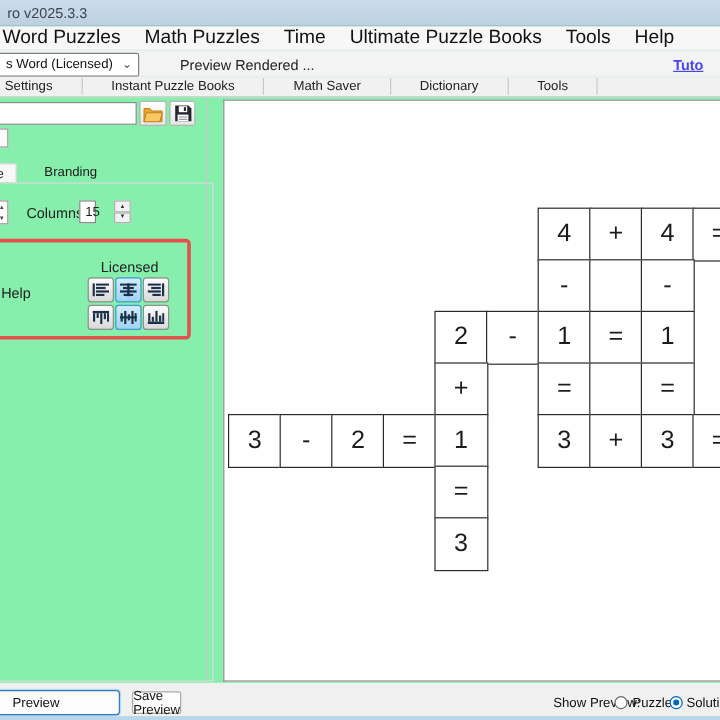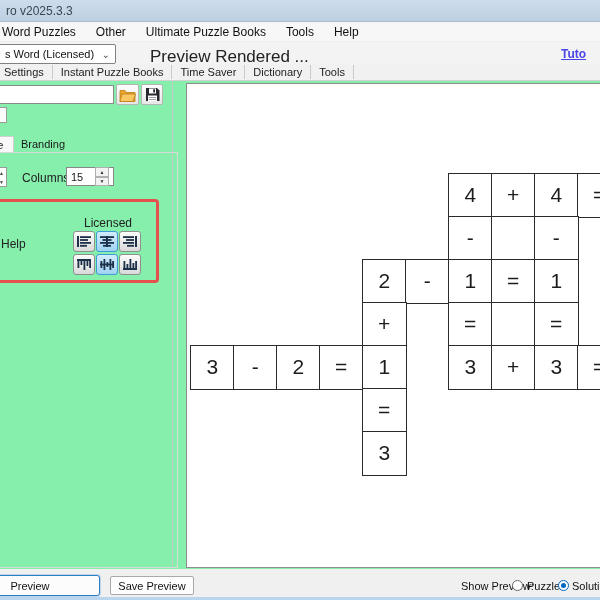--- a/index.html
+++ b/index.html
@@ -8,56 +8,56 @@
     background:#86efac; font-family:"Liberation Sans",sans-serif; color:#1a1a1a; }
 
   
   .titlebar{ position:absolute; left:0; top:0; width:600px; height:22px;
     background:linear-gradient(#ccdcec,#bdd0e2); border-bottom:1px solid #a9bccd;
     display:flex; align-items:center; padding-left:6px; font-size:12px; color:#3c4752; }
 
   
   .menubar{ position:absolute; left:0; top:22px; width:600px; height:20px;
     background:#f7f7f7; border-bottom:1px solid #ececec; display:flex; align-items:center;
-    font-size:12px; color:#121212; }
+    font-size:16px; color:#121212; }
   .menu-item{ padding:2px 10px; white-space:nowrap; }
   .menu-item:first-child{ padding-left:2px; }
 
   
   .toolrow{ position:absolute; left:0; top:42px; width:600px; height:22px; background:#f3f3f3; }
   .combo{ position:absolute; left:-18px; top:2px; width:134px; height:20px; background:#fff;
     border:1px solid #818181; border-radius:2px; font-size:11px; display:flex;
     align-items:center; padding-left:22px; color:#111; }
   .combo .chev{ margin-left:auto; padding-right:5px; color:#555; font-size:10px; }
-  .status-lbl{ position:absolute; left:150px; top:5px; font-size:17px; color:#222; white-space:nowrap; }
+  .status-lbl{ position:absolute; left:150px; top:5px; font-size:12px; color:#222; white-space:nowrap; }
   .tut-link{ position:absolute; left:561px; top:5px; font-size:12px; color:#4a45e8;
     text-decoration:underline; white-space:nowrap;font-weight:bold; }
 
   
   .tabstrip{ position:absolute; left:0; top:64px; width:600px; height:17px; background:#f1f1f1;
     border-bottom:1px solid #d2d2d2; display:flex; align-items:center; font-size:11px; color:#222; }
-  .tab{ padding:1px 8px; border-right:1px solid #c9c9c9; white-space:nowrap; }
+  .tab{ padding:1px 24px; border-right:1px solid #c9c9c9; white-space:nowrap; }
   .tab:first-child{ padding-left:4px; }
 
   
   .file-input{ position:absolute; left:-6px; top:85px; width:120px; height:19px;
     background:#fff; border:1px solid #8a8a8a; }
   .tool-btn{ position:absolute; width:23px; height:21px; border:1px solid #b5b5b5; border-radius:2px;
     background:linear-gradient(#fefefe,#e7e7e7); display:flex; align-items:center; justify-content:center; }
   .frag-box{ position:absolute; left:-9px; top:107px; width:16px; height:16px;
     border:1px solid #9a9a9a; background:#fbfbfb; }
   .subtab{ position:absolute; top:136px; height:16px; font-size:11px; color:#1a1a1a;
     display:flex; align-items:center; justify-content:center; }
   .groupbox{ position:absolute; left:-10px; top:152px; width:188px; height:416px;
     border:1px solid #dadada; }
   .frag-spin{ position:absolute; left:-9px; top:167px; width:16px; height:20px;
     border:1px solid #9a9a9a; background:#fff; font-size:5px; color:#444;
     display:flex; flex-direction:column; align-items:flex-end; justify-content:space-around; padding-right:2px;}
   .columns-lbl{ position:absolute; left:22px; top:171px; font-size:12px; color:#222; }
-  .columns-input{ position:absolute; left:66px; top:167px; width:48px; height:19px; background:#fff;
+  .columns-input{ position:absolute; left:66px; top:167px; width:14px; height:19px; background:#fff;
     border:1px solid #878787; font-size:11px; display:flex; align-items:center; padding-left:4px; }
   .spinner{ position:absolute; left:95px; top:167px; width:14px; height:19px;
     display:flex; flex-direction:column; }
   .spinner span{ flex:1; border:1px solid #b0b0b0; background:#f2f2f2; font-size:5px; color:#333;
     display:flex; align-items:center; justify-content:center; }
   .red-box{ position:absolute; left:-12px; top:199px; width:171px; height:84px;
     border:3px solid #e4504e; border-radius:4px; }
   .size-lbl{ position:absolute; left:1px; top:237px; font-size:12px; color:#222; }
   .align-lbl{ position:absolute; left:72px; top:216px; width:72px; text-align:center;
     font-size:12px; color:#222; }
@@ -74,21 +74,21 @@
     overflow:hidden; }
   .cell{ position:absolute; border:1.5px solid #2b2b2b; background:#fff;
     display:flex; align-items:center; justify-content:center;
     font-size:21px; color:#1c1c1c; }
 
   
   .bottombar{ position:absolute; left:0; top:569px; width:600px; height:28px; background:#f0f0f0; }
   .btn-preview{ position:absolute; left:-40px; top:6px; width:140px; height:21px;
     background:#fcfcfc; border:1px solid #2e7cc3; border-radius:3px; box-shadow:0 0 0 1px #bcd6ec;
     font-size:11px; display:flex; align-items:center; justify-content:center; color:#111; }
-  .btn-save{ position:absolute; left:110px; top:7px; width:84px; height:19px;
+  .btn-save{ position:absolute; left:110px; top:7px; width:41px; height:19px;
     background:#fdfdfd; border:1px solid #a9a9a9; border-radius:2px;
     font-size:11px; display:flex; align-items:center; justify-content:center; color:#111; }
   .show-lbl{ position:absolute; left:461px; top:11px; font-size:11px; color:#111; white-space:nowrap; }
   .radio{ position:absolute; top:11px; width:11px; height:11px; border:1px solid #6a6a6a;
     border-radius:50%; background:#fff; }
   .radio.sel{ border-color:#0067c0; }
   .radio.sel::after{ content:""; position:absolute; left:2px; top:2px; width:5px; height:5px;
     border-radius:50%; background:#0067c0; }
   .radio-lbl{ position:absolute; top:11px; font-size:11px; color:#111; white-space:nowrap; }
   .bottom-strip{ position:absolute; left:0; top:597px; width:600px; height:3px; background:#b9d6ee; }
@@ -99,39 +99,40 @@
 <body>
 
 <div class="screen">
 
   <div class="titlebar">
     <span>ro v2025.3.3</span>
   </div>
 
   <div class="menubar">
     <span class="menu-item">Word Puzzles</span>
-    <span class="menu-item">Other</span>
+    <span class="menu-item">Math Puzzles</span>
+    <span class="menu-item">Time</span>
     <span class="menu-item">Ultimate Puzzle Books</span>
     <span class="menu-item">Tools</span>
     <span class="menu-item">Help</span>
   </div>
 
   <div class="toolrow">
     <div class="combo">
       <span>s Word (Licensed)</span>
       <span class="chev">⌄</span>
     </div>
     <span class="status-lbl">Preview Rendered ...</span>
     <span class="tut-link">Tuto</span>
   </div>
 
   <div class="tabstrip">
     <span class="tab">Settings</span>
     <span class="tab">Instant Puzzle Books</span>
-    <span class="tab">Time Saver</span>
+    <span class="tab">Math Saver</span>
     <span class="tab">Dictionary</span>
     <span class="tab">Tools</span>
   </div>
 
   <input class="file-input" value="" style="">
   <div class="tool-btn" style="left:116px; top:84px;">
     <svg class="icon-svg" width="17" height="14" viewBox="0 0 17 14">
       <path d="M1 2.5h5l1.5 2H16v9H1z" fill="#eda42f" stroke="#bb7d15" stroke-width="0.8"></path>
       <path d="M3 6h13.5l-2.5 7.5H1z" fill="#fbc765" stroke="#bb7d15" stroke-width="0.8"></path>
     </svg>
@@ -144,21 +145,21 @@
       <rect x="3" y="8.5" width="9" height="5.5" fill="#ffffff"></rect>
       <rect x="4" y="10" width="7" height="1" fill="#9a9aa4"></rect>
       <rect x="4" y="12" width="7" height="1" fill="#9a9aa4"></rect>
     </svg>
   </div>
   <div class="frag-box"></div>
 
   <div class="subtab" style="left:-16px; width:30px; border:1px solid #d0d0d0; border-bottom:none; background:#f8f8f8;">
     <span>le</span>
   </div>
-  <div class="subtab" style="left:16px; width:54px;">
+  <div class="subtab" style="left:32px; width:54px;">
     <span>Branding</span>
   </div>
   <div class="groupbox"></div>
 
   <div class="frag-spin">
       <span>▲</span>
       <span>▼</span>
     </div>
   <span class="columns-lbl">Columns</span>
   <div class="columns-input">

